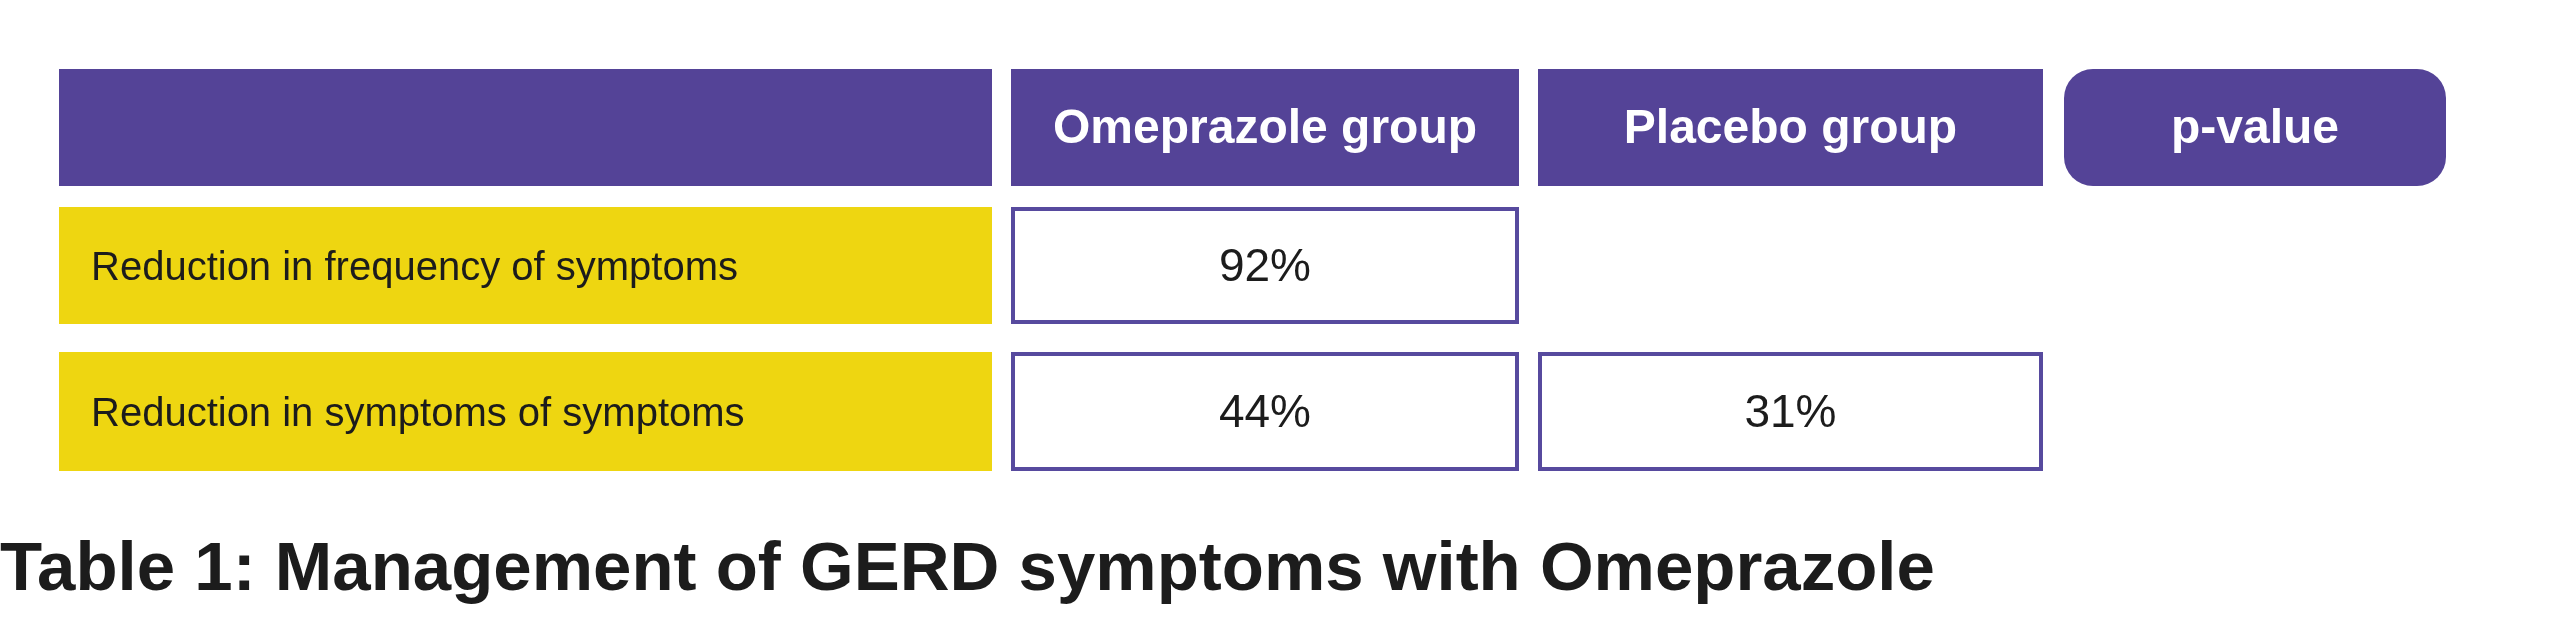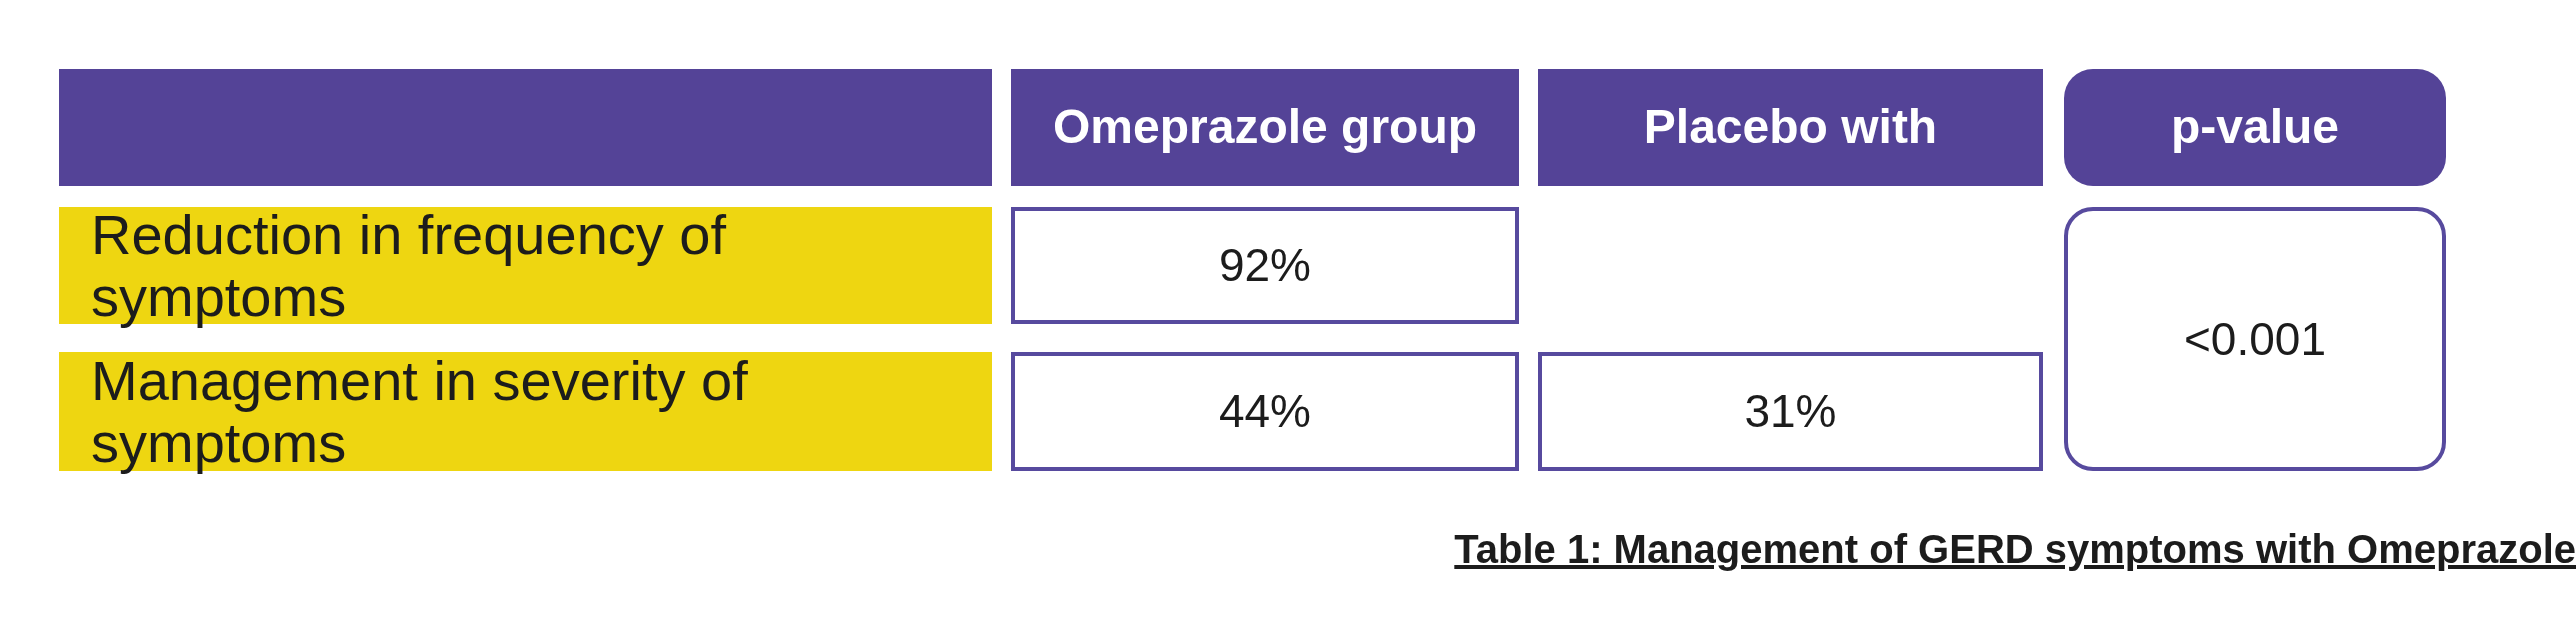--- a/index.html
+++ b/index.html
@@ -45,21 +45,21 @@
     background: var(--header-bg);
     color: var(--header-text);
     font-weight: bold;
     font-size: 48px;
   }
 
   .cell.row-label {
     background: var(--row-label-bg);
     justify-content: flex-start;
     padding-left: 32px;
-    font-size: 56px;
+    font-size: 40px;
   }
 
   .cell.value {
     background: var(--cell-bg);
     border: 4px solid var(--cell-border);
   }
 
   .c1 { grid-column: 1; }
   .c2 { grid-column: 3; }
   .c3 { grid-column: 5; }
@@ -67,45 +67,43 @@
   .r1 { grid-row: 1; }
   .r2 { grid-row: 3; }
   .r3 { grid-row: 5; }
   .rspan { grid-row: 3 / 6; }
 
   .caption {
     position: absolute;
     left: 0;
     top: 527px;
     width: 100%;
-    text-align: right;
-    font-size: 40px;
+    text-align: left;
+    font-size: 69px;
     font-weight: bold;
     color: var(--body-text);
-    text-decoration: underline;
   }
 </style>
 </head>
 <body>
 
 <div class="canvas">
 
   <div class="table-grid">
 
     <div class="cell header c1 r1"></div>
     <div class="cell header c2 r1">Omeprazole group</div>
-    <div class="cell header c3 r1">Placebo with</div>
+    <div class="cell header c3 r1">Placebo group</div>
     <div class="cell header c4 r1">p-value</div>
 
     <div class="cell row-label c1 r2">Reduction in frequency of symptoms</div>
     <div class="cell value c2 r2">92%</div>
 
-    <div class="cell value c4 rspan">&lt;0.001</div>
 
-    <div class="cell row-label c1 r3">Management in severity of symptoms</div>
+    <div class="cell row-label c1 r3">Reduction in symptoms of symptoms</div>
     <div class="cell value c2 r3">44%</div>
     <div class="cell value c3 r3">31%</div>
 
   </div>
 
   <div class="caption">Table 1: Management of GERD symptoms with Omeprazole</div>
 
 </div>
 
 

